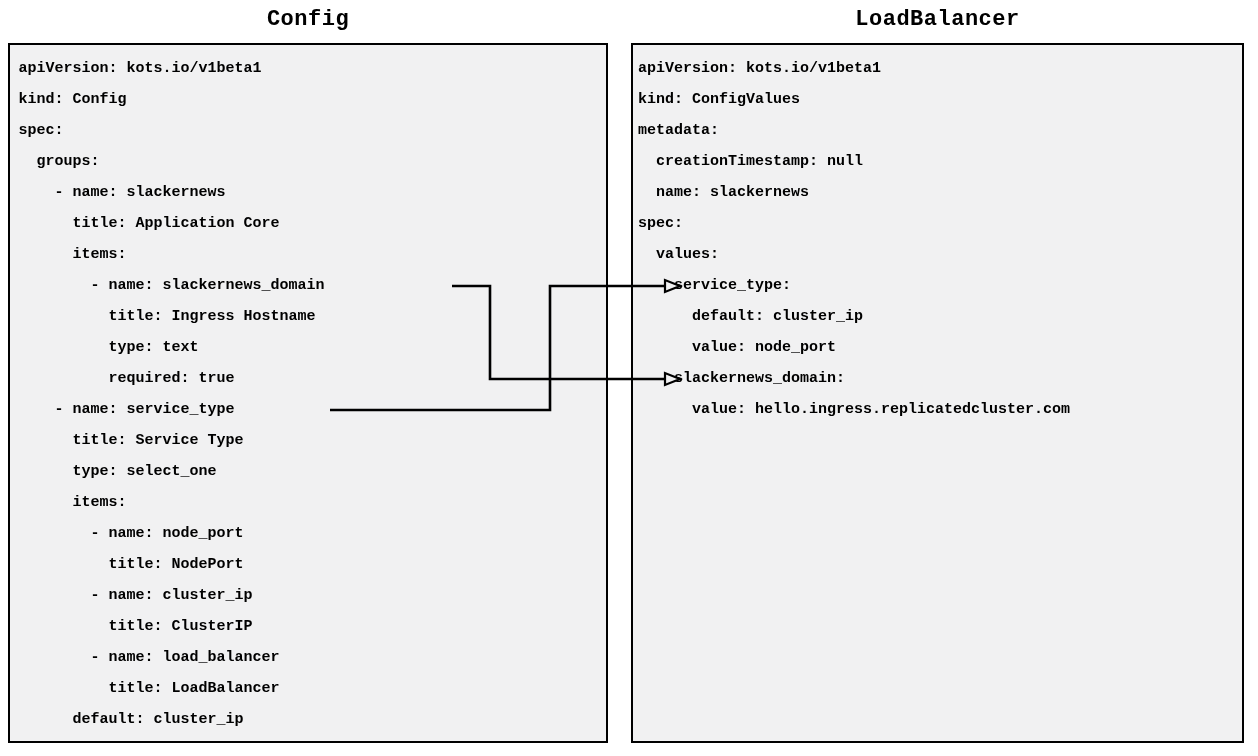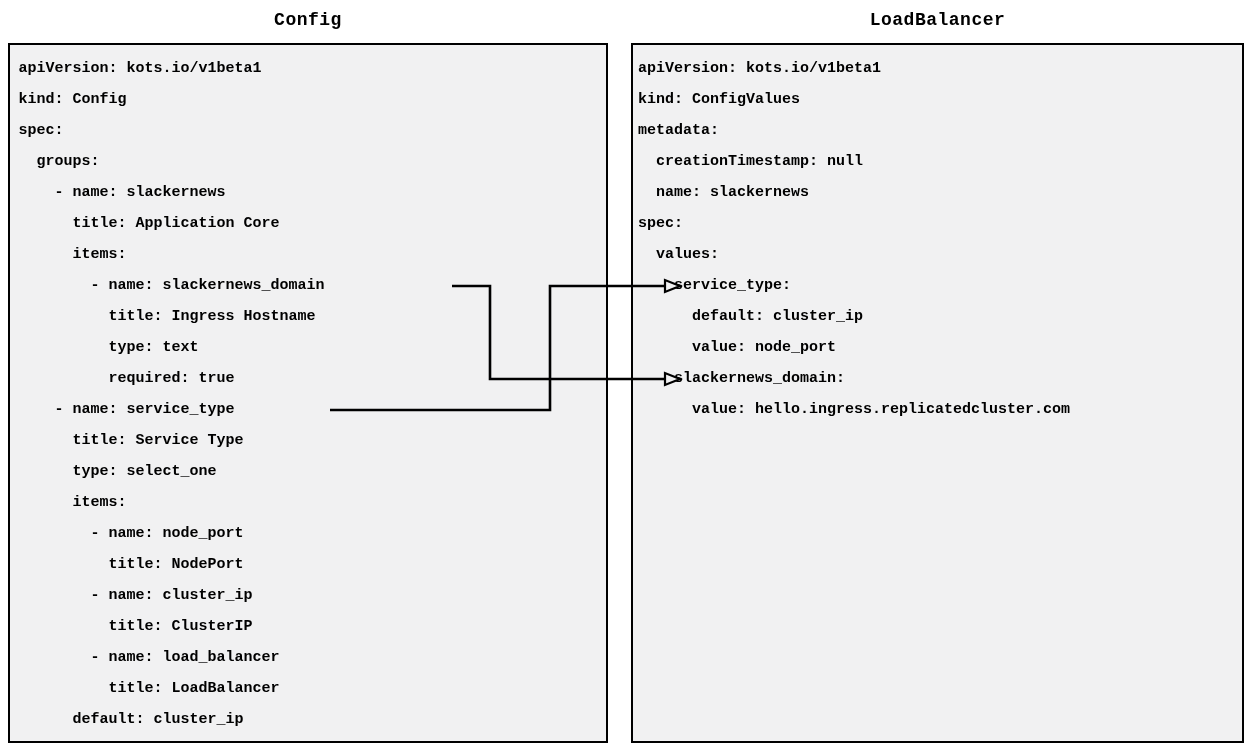--- a/index.html
+++ b/index.html
@@ -16,21 +16,21 @@
     background:var(--page-bg);
     position:relative;
     overflow:hidden;
     font-family:"Liberation Mono","DejaVu Sans Mono",monospace;
   }
   .panel-title{
     position:absolute;
     top:6px;
     text-align:center;
     font-weight:bold;
-    font-size:18px;
+    font-size:22px;
     line-height:28px;
     color:var(--text);
     letter-spacing:0.5px;
     white-space:pre;
   }
   .panel-title.left{left:8px;width:600px;}
   .panel-title.right{left:631px;width:613px;}
   .yaml-box{
     position:absolute;
     top:43px;

